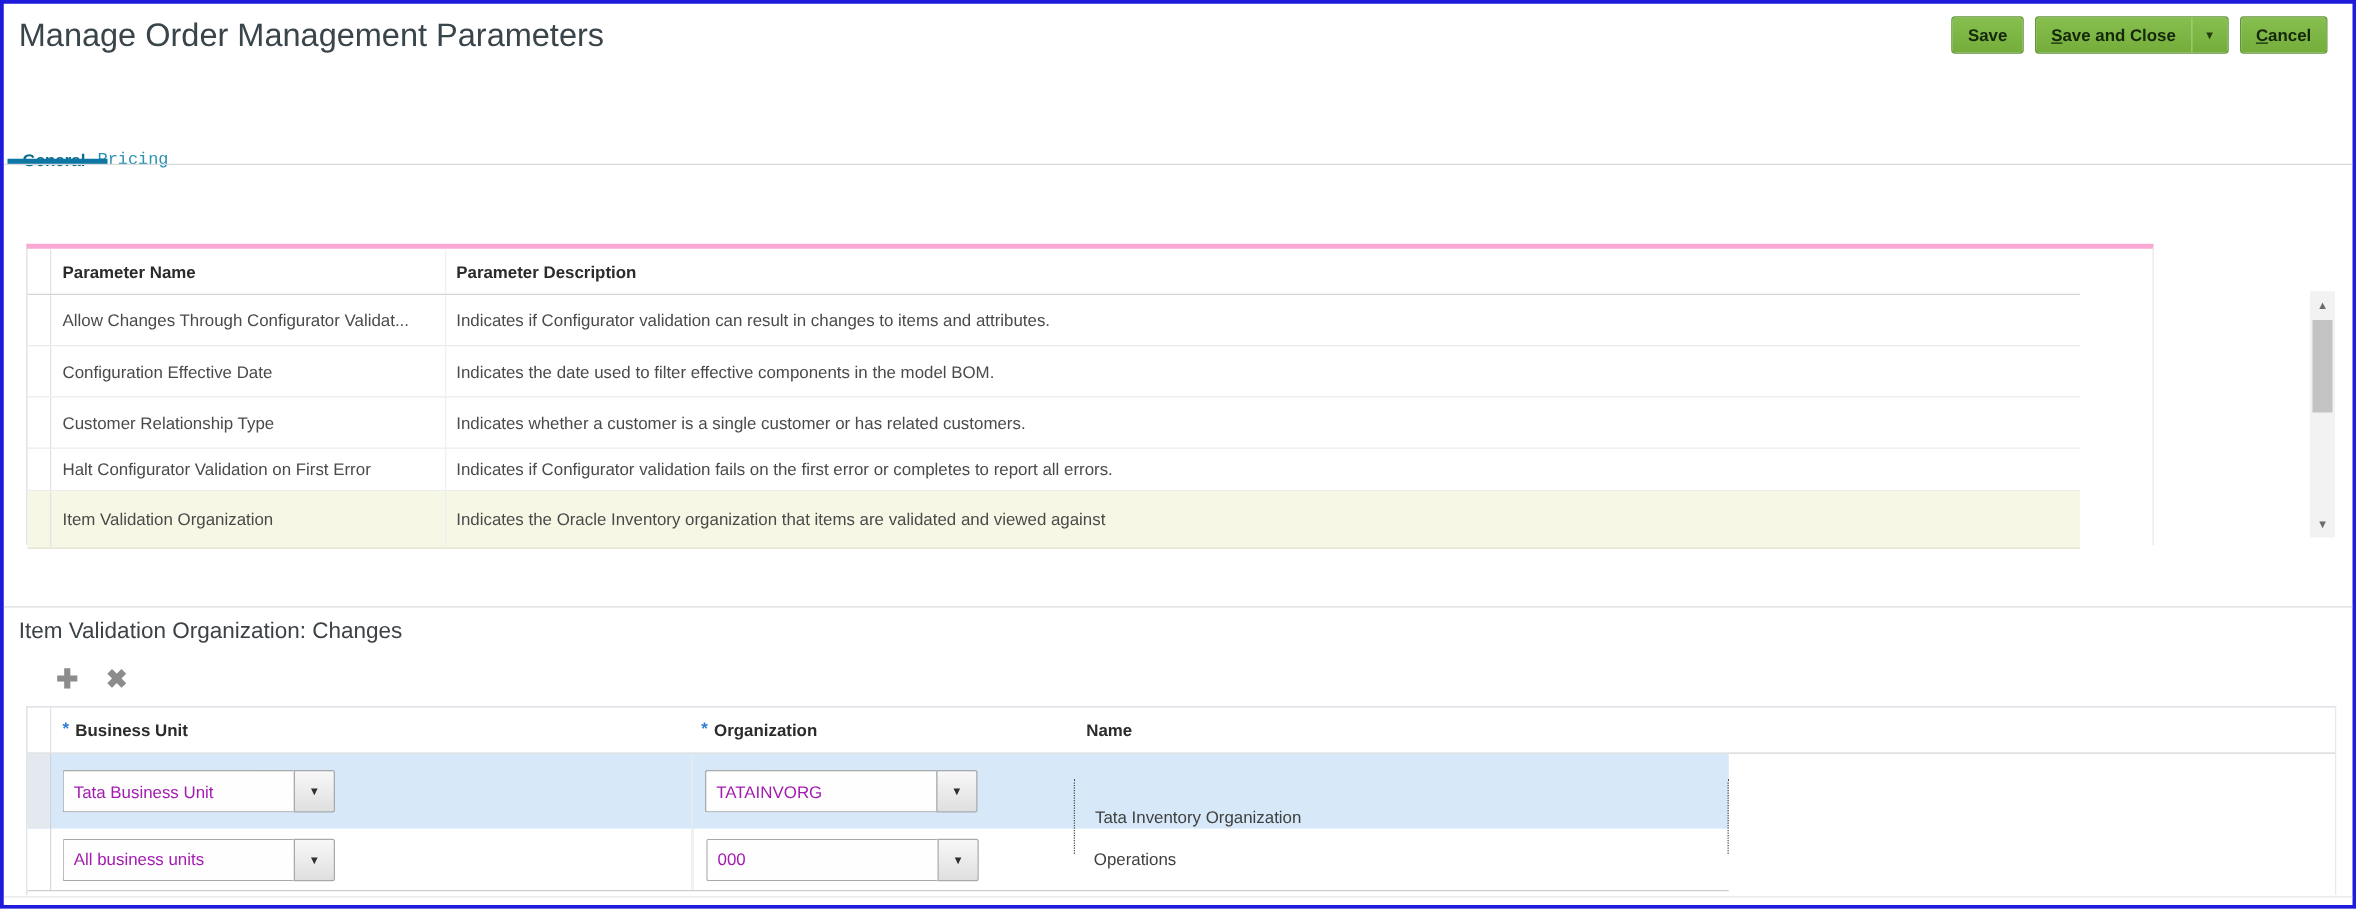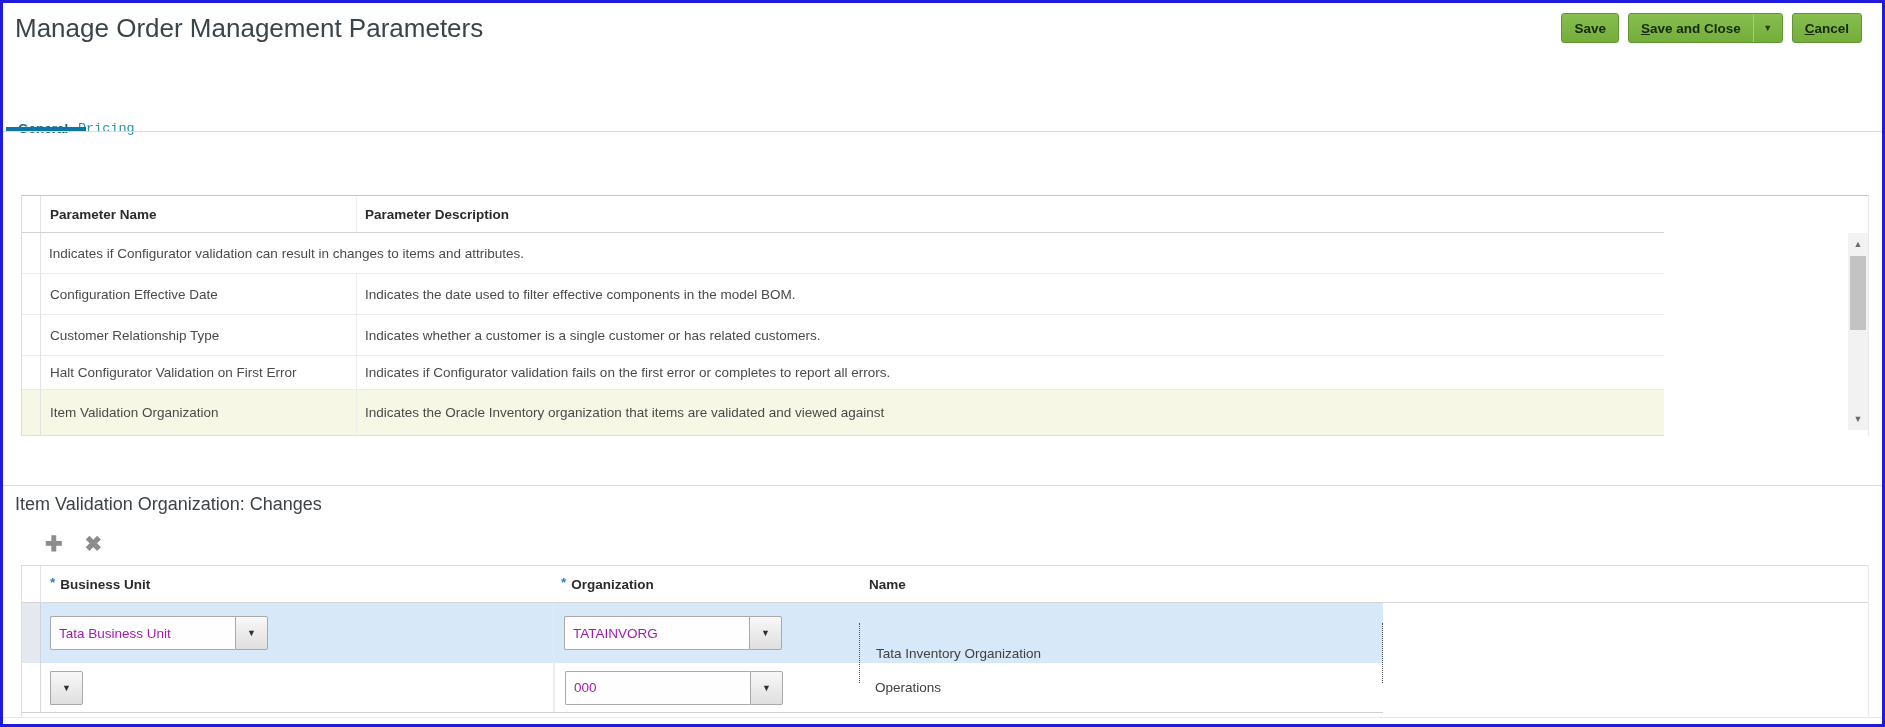--- a/index.html
+++ b/index.html
@@ -22,22 +22,22 @@
   .split .arrow { width:28px; height:100%; display:flex; align-items:center; justify-content:center; font-size:9px; color:#233c10; }
   .ukey { text-decoration:underline; }
   
   .tab { position:absolute; top:118px; font-size:13.5px; cursor:pointer; }
   .tab.sel { font-weight:bold; color:#0d6d8d; }
   .tab.unsel { color:#2a91b2; }
   .tab-underline { position:absolute; left:3px; top:124px; width:80px; height:5px; background:#0d76a2; }
   .tabbar-line { position:absolute; left:0; top:128px; width:1879px; height:1px; background:#d8dbde; }
   
   .ptable {
-    position:absolute; left:18px; top:192px; width:1848px; height:241px;
-    border-top:1px solid #f9a8d4; border-left:1px solid #dcdcdc; border-right:1px solid #e9e9e9;
+    position:absolute; left:18px; top:192px; width:1702px; height:241px;
+    border-top:4px solid #f9a8d4; border-left:1px solid #dcdcdc; border-right:1px solid #e9e9e9;
     background:#fff;
   }
   .phead { display:flex; width:1642px; height:37px; border-bottom:1px solid #d4d4d4;
            font-size:13.5px; font-weight:bold; color:#2b2b2b; }
   .prow  { display:flex; width:1642px; height:41px; border-bottom:1px solid #ebebeb;
            font-size:13.5px; color:#4a4a4a; }
   .prow.r4 { height:34px; }
   .prow.current { height:46px; background:#f6f7e4; border-bottom:1px solid #e2e2d4; }
   .c-sel  { width:19px; flex:none; border-right:1px solid #e2e2e2; }
   .c-name { width:316px; flex:none; padding-left:9px; border-right:1px solid #efefef;
@@ -117,20 +117,21 @@
   <div class="tabbar-line"></div>
 
   <div class="ptable">
     <div class="phead">
       <div class="c-sel"></div>
       <div class="c-name">Parameter Name</div>
       <div class="c-desc">Parameter Description</div>
     </div>
     <div class="prow">
       <div class="c-sel"></div>
+      <div class="c-name">Allow Changes Through Configurator Validat...</div>
       <div class="c-desc">Indicates if Configurator validation can result in changes to items and attributes.</div>
     </div>
     <div class="prow">
       <div class="c-sel"></div>
       <div class="c-name">Configuration Effective Date</div>
       <div class="c-desc">Indicates the date used to filter effective components in the model BOM.</div>
     </div>
     <div class="prow">
       <div class="c-sel"></div>
       <div class="c-name">Customer Relationship Type</div>
@@ -196,20 +197,21 @@
             </div>
         </div>
       </div>
       <div class="v-name">Tata Inventory Organization</div>
     </div>
 
     <div class="vrow plain">
       <div class="v-sel"></div>
       <div class="v-bu">
         <div class="combo">
+          <div class="cfield">All business units</div>
           <div class="cbtn">
               <span>▼</span>
             </div>
         </div>
       </div>
       <div class="v-org">
         <div class="combo">
           <div class="cfield">000</div>
           <div class="cbtn">
               <span>▼</span>

